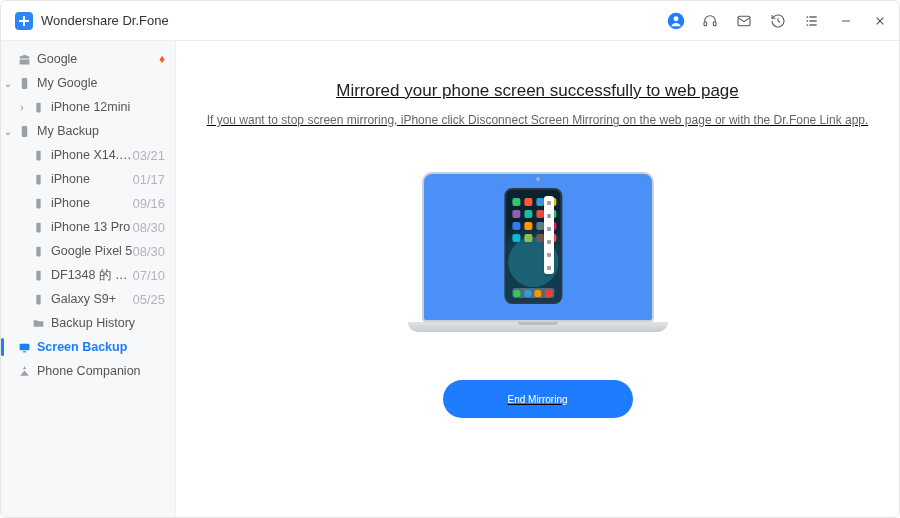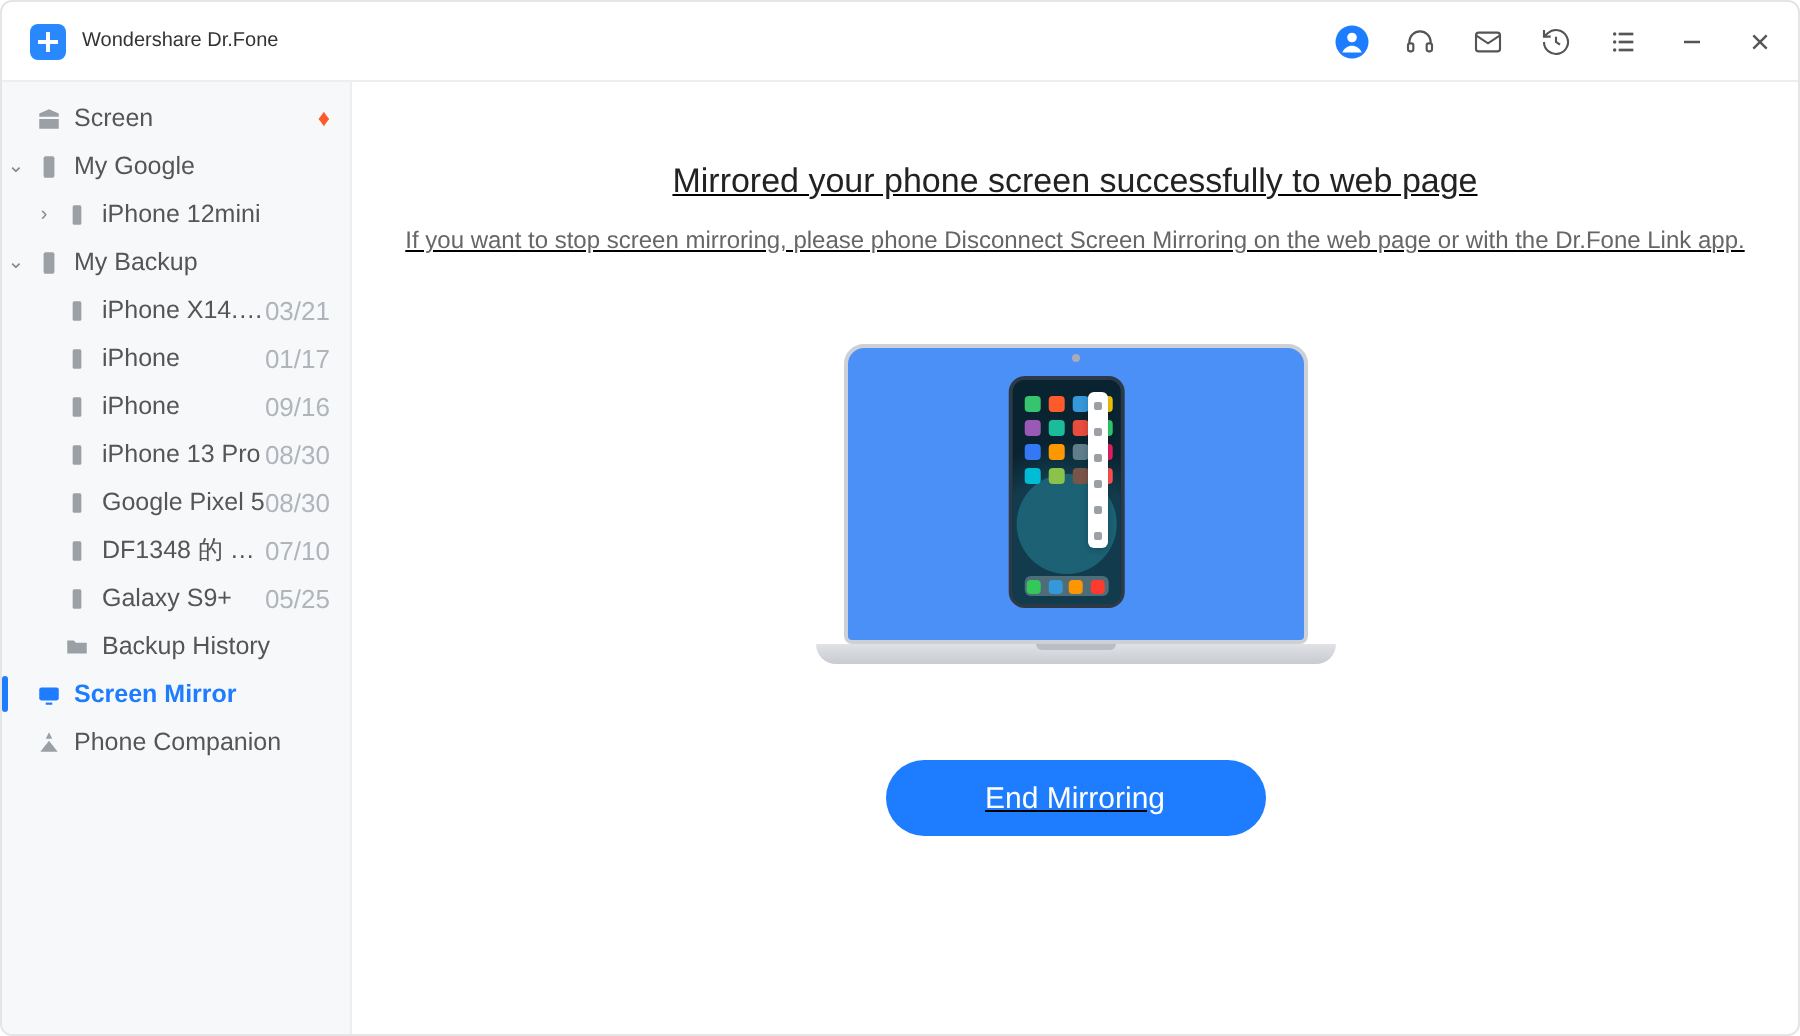--- a/index.html
+++ b/index.html
@@ -14,21 +14,21 @@
   }
   .title-left { display: flex; align-items: center; gap: 8px; }
   .logo {
     width: 18px; height: 18px; background: #2a88ff; border-radius: 4px; position: relative;
   }
   .logo::before, .logo::after {
     content: ""; position: absolute; background: #fff;
   }
   .logo::before { width: 2px; height: 10px; left: 8px; top: 4px; }
   .logo::after  { width: 10px; height: 2px; left: 4px; top: 8px; }
-  .title-text { font-size: 10px; color: #333; }
+  .title-text { font-size: 13px; color: #333; }
   .title-right { display: flex; align-items: center; gap: 16px; }
   .title-right .tic { width: 18px; height: 18px; display:flex; align-items:center; justify-content:center; color:#555; }
   .title-right .tic svg { width: 16px; height: 16px; }
   .title-right .tic.user svg { width:18px; height:18px; }
   .body { flex: 1; display: flex; min-height: 0; }
   .sidebar {
     width: 175px; background: #f7f8fa; border-right: 1px solid #eee;
     padding-top: 6px; font-size: 12.5px; color: #555; overflow-y: auto;
   }
   .srow {
@@ -49,21 +49,21 @@
   .srow.active::before {
     content:""; position:absolute; left:0; top:3px; bottom:3px; width:3px; background:#1e7dff; border-radius:2px;
   }
   .srow.bold .lbl { font-weight: 600; }
   .main { flex:1; display:flex; flex-direction:column; align-items:center; padding-top: 40px; text-decoration: underline; }
   .main h2 { font-size: 17px; color:#222; font-weight:500; margin-bottom:12px; }
   .main .sub { font-size: 12px; color:#666; margin-bottom: 45px; text-align: center; }
   .laptop-wrap { display:flex; justify-content:center; }
   .end-btn {
     margin-top: 48px; background:#1e7dff; color:#fff; border:none;
-    width: 190px; height: 38px; border-radius: 20px; font-size: 15px; cursor:pointer;
+    width: 190px; height: 38px; border-radius: 20px; font-size: 10px; cursor:pointer;
   }
   
   .laptop { position: relative; width: 260px; }
   .lscreen {
     width: 232px; height: 150px; margin: 0 auto; background: #4a90f7;
     border: 2px solid #cdd1d6; border-radius: 10px 10px 4px 4px; position: relative; overflow:hidden;
   }
   .lscreen::before {
     content:""; position:absolute; top:3px; left:50%; transform:translateX(-50%);
     width:4px; height:4px; background:#aab; border-radius:50%;
@@ -176,21 +176,21 @@
 
     <div class="sidebar">
 
       <div class="srow ind1">
         <span class="chev"></span>
         <span class="ic">
           <svg viewBox="0 0 24 24" fill="currentColor">
               <path d="M12 3l9 4v3H3V7l9-4zm-9 9h18v9H3v-9z"></path>
             </svg>
         </span>
-        <span class="lbl">Screen</span>
+        <span class="lbl">Google</span>
         <span class="flame">♦</span>
       </div>
 
       <div class="srow ind1">
         <span class="chev">⌄</span>
         <span class="ic">
           <svg viewBox="0 0 24 24" fill="currentColor">
               <rect x="7" y="2" width="10" height="20" rx="2"></rect>
             </svg>
         </span>
@@ -294,38 +294,38 @@
       </div>
 
       <div class="srow ind1 active bold">
         <span class="chev"></span>
         <span class="ic">
           <svg viewBox="0 0 24 24" fill="currentColor">
               <rect x="3" y="5" width="18" height="12" rx="2"></rect>
               <rect x="9" y="19" width="6" height="2"></rect>
             </svg>
         </span>
-        <span class="lbl">Screen Mirror</span>
+        <span class="lbl">Screen Backup</span>
       </div>
 
       <div class="srow ind1">
         <span class="chev"></span>
         <span class="ic">
           <svg viewBox="0 0 24 24" fill="currentColor">
               <path d="M12 2l3 6h-6l3-6zm-8 18l8-10 8 10H4z"></path>
             </svg>
         </span>
         <span class="lbl">Phone Companion</span>
       </div>
 
     </div>
 
     <div class="main">
       <h2>Mirrored your phone screen successfully to web page</h2>
-      <div class="sub">If you want to stop screen mirroring, please phone Disconnect Screen Mirroring on the web page or with the Dr.Fone Link app.</div>
+      <div class="sub">If you want to stop screen mirroring, iPhone click Disconnect Screen Mirroring on the web page or with the Dr.Fone Link app.</div>
 
       <div class="laptop-wrap">
         <div class="laptop">
           <div class="lscreen">
             <div class="phone">
               <div class="wall"></div>
               <div class="apps" id="phone-apps">
                   <i style="background: rgb(54, 196, 110);"></i>
                   <i style="background: rgb(255, 90, 43);"></i>
                   <i style="background: rgb(52, 152, 219);"></i>

